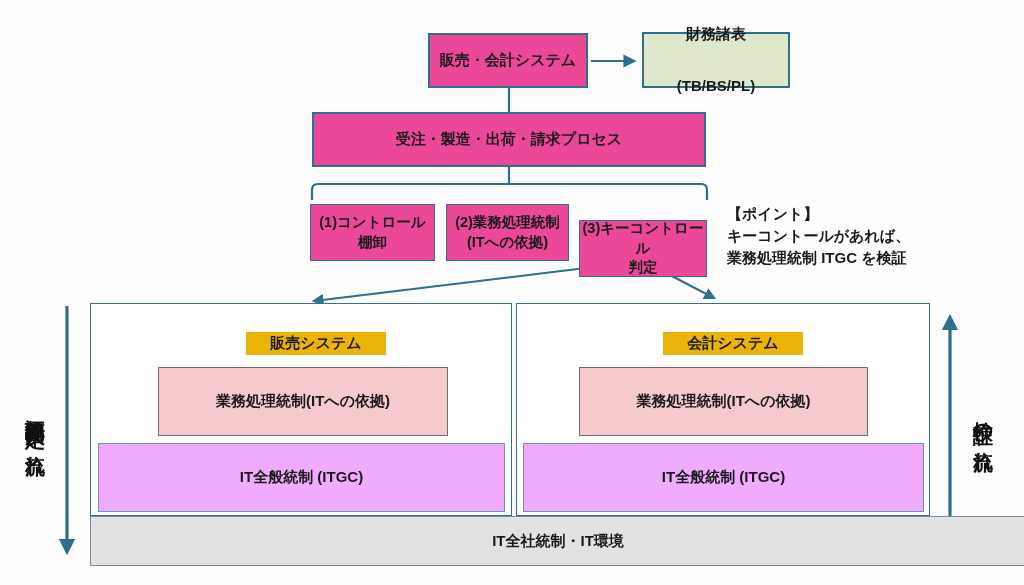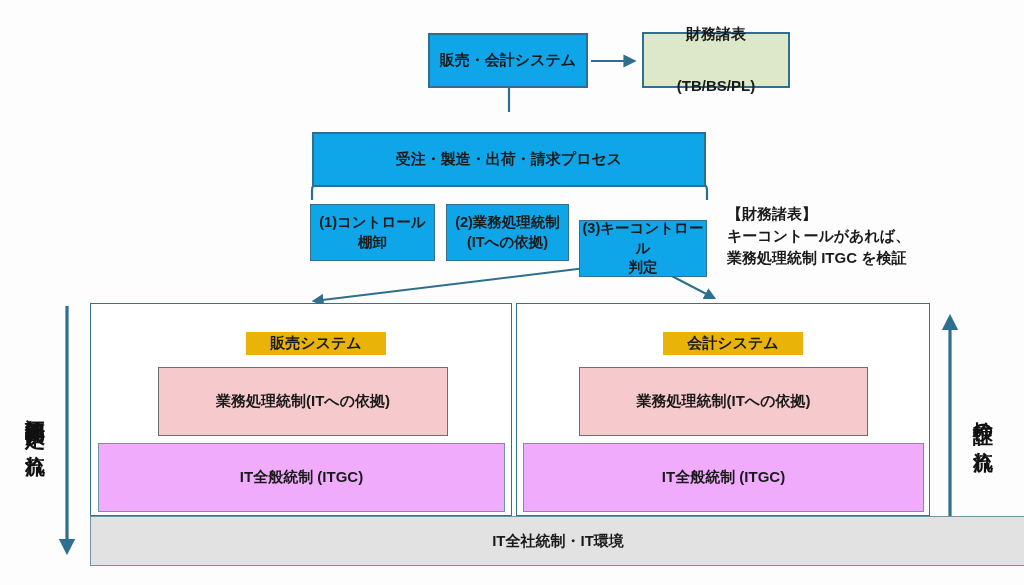--- a/index.html
+++ b/index.html
@@ -4,21 +4,21 @@
 <style>
   html,body{margin:0;padding:0;background:#ffffff;}
   #stage{
     position:relative;width:1024px;height:585px;background:#fdfdfd;overflow:hidden;
     font-family:"Liberation Sans",sans-serif;color:#1a1a1a;
   }
   #connectors{position:absolute;left:0;top:0;width:1024px;height:585px;pointer-events:none;}
   .box{
     position:absolute;box-sizing:border-box;display:flex;flex-direction:column;
     align-items:center;justify-content:center;text-align:center;
-    font-weight:bold;line-height:1.35;background:#0ea5e9;
+    font-weight:bold;line-height:1.35;background:#ec4899;
   }
   .teal-border{border:2px solid #2e6e8e;}
   .thin-teal-border{border:1.6px solid #36708f;}
   .box .l{display:block;}
   .fs15{font-size:15px;}
   .fs14{font-size:14.5px;}
   .green{background:#dde8cb;}
   .pink{background:#f6c9cc;border:1.5px solid #6e6e6e;}
   .cyan{background:#f0abfc;border:1.5px solid #6c97a4;}
   .gray{background:#e2e2e2;border:1.5px solid #6f949f;}
@@ -74,39 +74,39 @@
 
   <div class="box teal-border fs15" style="left:428px;top:33px;width:160px;height:55px;">
     <span class="l">販売・会計システム</span>
   </div>
 
   <div class="box teal-border green fs15" style="left:642px;top:32px;width:148px;height:56px;gap:32px;">
     <span class="l">財務諸表</span>
     <span class="l">(TB/BS/PL)</span>
   </div>
 
-  <div class="box teal-border fs15" style="left:312px;top:112px;width:394px;height:55px;margin-top:20px;">
+  <div class="box teal-border fs15" style="left:312px;top:112px;width:394px;height:55px;">
     <span class="l">受注・製造・出荷・請求プロセス</span>
   </div>
 
   <div class="box thin-teal-border fs14" style="left:310px;top:204px;width:125px;height:57px;">
     <span class="l">(1)コントロール</span>
     <span class="l">棚卸</span>
   </div>
   <div class="box thin-teal-border fs14" style="left:446px;top:204px;width:123px;height:57px;">
     <span class="l">(2)業務処理統制</span>
     <span class="l">(ITへの依拠)</span>
   </div>
   <div class="box thin-teal-border fs14" style="left:579px;top:220px;width:128px;height:57px;">
     <span class="l">(3)キーコントロール</span>
     <span class="l">判定</span>
   </div>
 
   <div class="note">
-    <div>【財務諸表】</div>
+    <div>【ポイント】</div>
     <div>キーコントールがあれば、</div>
     <div>業務処理統制 ITGC を検証</div>
   </div>
 
   <div class="box container" style="left:90px;top:303px;width:422px;height:213px;"></div>
   <div class="section-title" style="left:246px;top:332px;width:120px;">販売システム</div>
   <div class="box pink fs15" style="left:158px;top:367px;width:290px;height:69px;">
     <span class="l">業務処理統制(ITへの依拠)</span>
   </div>
   <div class="box cyan fs15" style="left:98px;top:443px;width:407px;height:69px;">

